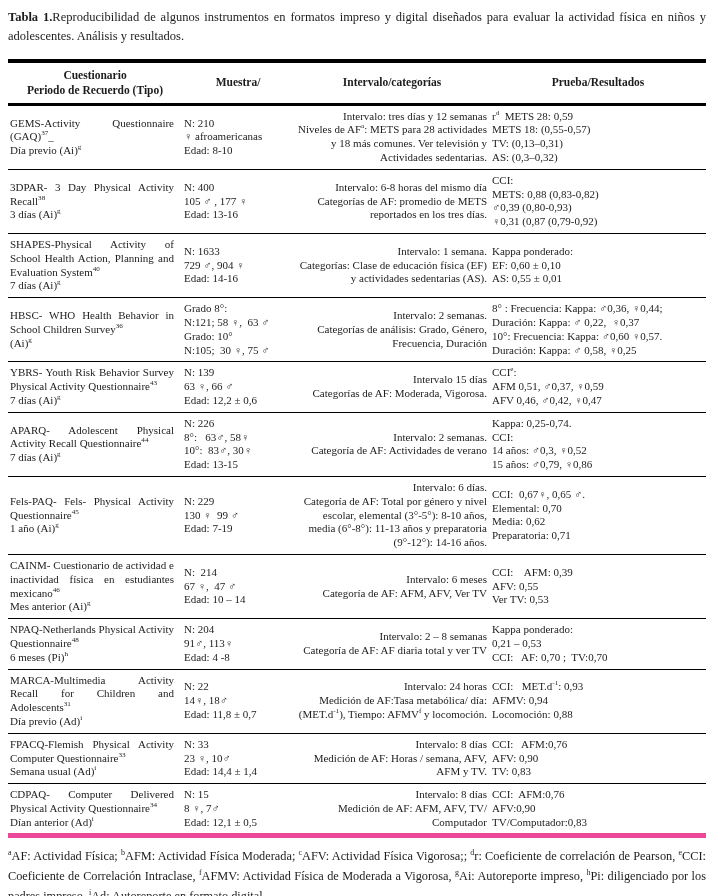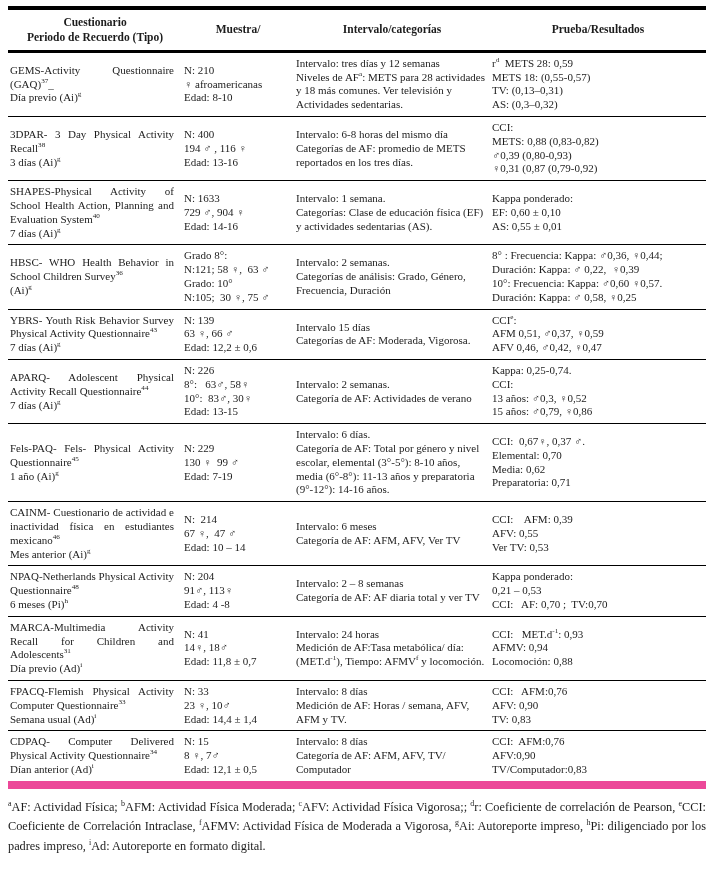--- a/index.html
+++ b/index.html
@@ -6,45 +6,46 @@
   .page {
     width:714px; height:896px; box-sizing:border-box;
     padding:6px 8px 0 8px; overflow:hidden;
     background:#ffffff; color:#1c1c1c;
     font-family:"Liberation Serif","DejaVu Serif",serif;
   }
   .caption { margin:2px 0 12px 0; font-size:12.5px; line-height:1.55; text-align:justify; }
   .caption .b { font-weight:bold; }
   table.tbl {
     width:698px; table-layout:fixed; border-collapse:collapse;
-    border-top:4px solid #000; border-bottom:8px solid #ec4899;
+    border-top:4px solid #000; border-bottom:5px solid #ec4899;
   }
   thead th {
     border-bottom:3px solid #000;
     font-weight:bold; font-size:11.5px; line-height:1.3;
     text-align:center; vertical-align:middle; padding:5px 2px;
   }
   tbody td {
     border-bottom:1px solid #000;
     vertical-align:middle;
     font-size:11px; line-height:13.8px;
     padding:4px 3px 4px 2px;
   }
   td.q-cell { padding-right:8px;font-family:Liberation Serif, serif; }
   .q-name { text-align:justify; }
   .line { white-space:pre-wrap; }
-  .para { text-align:left; }
+  .para { text-align:right; }
   sup { font-size:0.65em; line-height:0; vertical-align:super; }
   .footnote { margin:9px 0 0 0; font-size:12.3px; line-height:1.6; text-align:justify; }
 </style>
 </head>
 <body>
 
 <div class="page">
 
+  <p class="caption"><span class="b">Tabla 1.</span><span>Reproducibilidad de algunos instrumentos en formatos impreso y digital diseñados para evaluar la actividad física en niños y adolescentes. Análisis y resultados.</span></p>
 
   <table class="tbl">
     <colgroup>
       <col style="width:174px">
       <col style="width:112px">
       <col style="width:196px">
       <col style="width:216px">
     </colgroup>
     <thead>
       <tr>
@@ -79,21 +80,21 @@
             <div class="line">AS: (0,3–0,32)</div>
           </td>
         </tr>
         <tr>
           <td class="q-cell">
             <div class="q-name">3DPAR- 3 Day Physical Activity Recall<sup>38</sup></div>
             <div class="line">3 días (Ai)<sup>g</sup></div>
           </td>
           <td>
             <div class="line">N: 400</div>
-            <div class="line">194 ♂ , 116 ♀</div>
+            <div class="line">105 ♂ , 177 ♀</div>
             <div class="line">Edad: 13-16</div>
           </td>
           <td>
             <div class="para">Intervalo: 6-8 horas del mismo día</div>
             <div class="para">Categorías de AF: promedio de METS reportados en los tres días.</div>
           </td>
           <td>
             <div class="line">CCI:</div>
             <div class="line">METS: 0,88 (0,83-0,82)</div>
             <div class="line">♂0,39 (0,80-0,93)</div>
@@ -130,21 +131,21 @@
             <div class="line">N:121; 58 ♀,  63 ♂</div>
             <div class="line">Grado: 10°</div>
             <div class="line">N:105;  30 ♀, 75 ♂</div>
           </td>
           <td>
             <div class="para">Intervalo: 2 semanas.</div>
             <div class="para">Categorías de análisis: Grado, Género, Frecuencia, Duración</div>
           </td>
           <td>
             <div class="line">8° : Frecuencia: Kappa: ♂0,36, ♀0,44;</div>
-            <div class="line">Duración: Kappa: ♂ 0,22,  ♀0,39</div>
+            <div class="line">Duración: Kappa: ♂ 0,22,  ♀0,37</div>
             <div class="line">10°: Frecuencia: Kappa: ♂0,60 ♀0,57.</div>
             <div class="line">Duración: Kappa: ♂ 0,58, ♀0,25</div>
           </td>
         </tr>
         <tr>
           <td class="q-cell">
             <div class="q-name">YBRS- Youth Risk Behavior Survey Physical Activity Questionnaire<sup>43</sup></div>
             <div class="line">7 días (Ai)<sup>g</sup></div>
           </td>
           <td>
@@ -173,40 +174,40 @@
             <div class="line">10°:  83♂, 30♀</div>
             <div class="line">Edad: 13-15</div>
           </td>
           <td>
             <div class="para">Intervalo: 2 semanas.</div>
             <div class="para">Categoría de AF:  Actividades de verano</div>
           </td>
           <td>
             <div class="line">Kappa: 0,25-0,74.</div>
             <div class="line">CCI:</div>
-            <div class="line">13 años: ♂0,3, ♀0,52</div>
+            <div class="line">14 años: ♂0,3, ♀0,52</div>
             <div class="line">15 años: ♂0,79, ♀0,86</div>
           </td>
         </tr>
         <tr>
           <td class="q-cell">
             <div class="q-name">Fels-PAQ- Fels- Physical Activity Questionnaire<sup>45</sup></div>
             <div class="line">1 año (Ai)<sup>g</sup></div>
           </td>
           <td>
             <div class="line">N: 229</div>
             <div class="line">130 ♀  99 ♂</div>
             <div class="line">Edad: 7-19</div>
           </td>
           <td>
             <div class="para">Intervalo: 6 días.</div>
             <div class="para">Categoría de AF: Total por género y nivel escolar, elemental (3°-5°): 8-10 años, media  (6°-8°): 11-13 años y preparatoria (9°-12°): 14-16 años.</div>
           </td>
           <td>
-            <div class="line">CCI:  0,67♀, 0,37 ♂.</div>
+            <div class="line">CCI:  0,67♀, 0,65 ♂.</div>
             <div class="line">Elemental: 0,70</div>
             <div class="line">Media: 0,62</div>
             <div class="line">Preparatoria: 0,71</div>
           </td>
         </tr>
         <tr>
           <td class="q-cell">
             <div class="q-name">CAINM- Cuestionario de actividad e inactividad física en estudiantes mexicano<sup>46</sup></div>
             <div class="line">Mes anterior (Ai)<sup>g</sup></div>
           </td>
@@ -244,21 +245,21 @@
             <div class="line">0,21 – 0,53</div>
             <div class="line">CCI:   AF: 0,70 ;  TV:0,70</div>
           </td>
         </tr>
         <tr>
           <td class="q-cell">
             <div class="q-name">MARCA-Multimedia Activity Recall for Children and Adolescents<sup>31</sup></div>
             <div class="line">Día previo (Ad)<sup>i</sup></div>
           </td>
           <td>
-            <div class="line">N: 41</div>
+            <div class="line">N: 22</div>
             <div class="line">14♀, 18♂</div>
             <div class="line">Edad: 11,8 ± 0,7</div>
           </td>
           <td>
             <div class="para">Intervalo: 24 horas</div>
             <div class="para">Medición de AF:Tasa metabólica/ día: (MET.d<sup>-1</sup>), Tiempo: AFMV<sup>f</sup> y locomoción.</div>
           </td>
           <td>
             <div class="line">CCI:   MET.d<sup>-1</sup>: 0,93</div>
             <div class="line">AFMV: 0,94</div>
@@ -290,21 +291,21 @@
             <div class="q-name">CDPAQ- Computer Delivered Physical Activity Questionnaire<sup>34</sup></div>
             <div class="line">Dían anterior (Ad)<sup>i</sup></div>
           </td>
           <td>
             <div class="line">N: 15</div>
             <div class="line">8 ♀, 7♂</div>
             <div class="line">Edad: 12,1 ± 0,5</div>
           </td>
           <td>
             <div class="para">Intervalo: 8 días</div>
-            <div class="para">Categoría de AF: AFM, AFV, TV/ Computador</div>
+            <div class="para">Medición de AF: AFM, AFV, TV/ Computador</div>
           </td>
           <td>
             <div class="line">CCI:  AFM:0,76</div>
             <div class="line">AFV:0,90</div>
             <div class="line">TV/Computador:0,83</div>
           </td>
         </tr>
       </tbody>
   </table>
 

